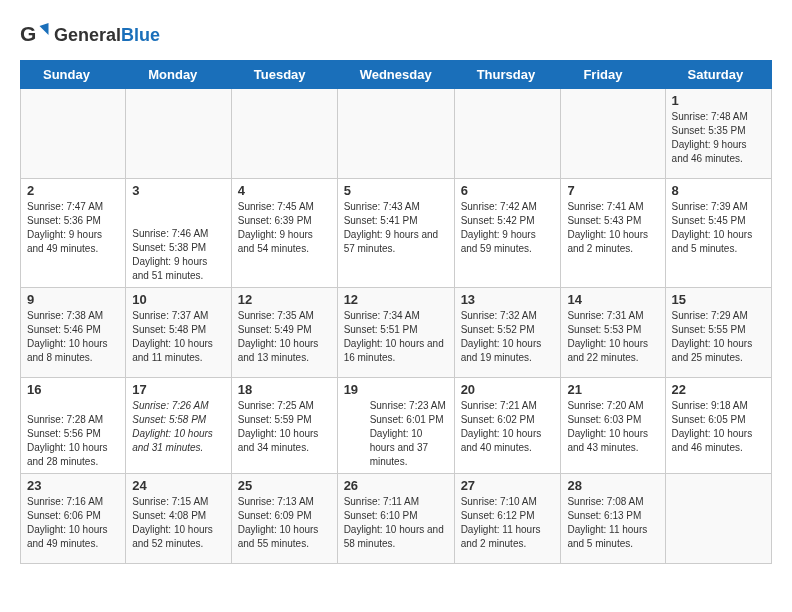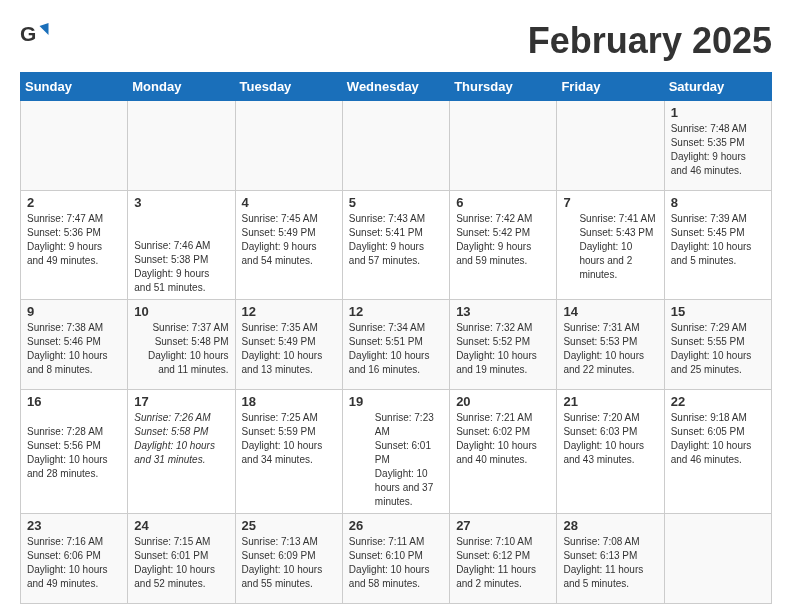--- a/index.html
+++ b/index.html
@@ -49,21 +49,21 @@
     }
     table {
       width: 100%;
       border-collapse: collapse;
     }
     thead tr th {
       background-color: #1a6fba;
       color: white;
       font-size: 13px;
       font-weight: bold;
-      padding: 6px 4px;
+      padding: 6px 22px;
       text-align: left;
       border: 1px solid #1a6fba;
     }
     tbody tr td {
       border: 1px solid #ccc;
       vertical-align: top;
       padding: 4px 6px;
       width: calc(100% / 7);
       height: 90px;
       font-size: 10.5px;
@@ -87,23 +87,25 @@
   </style>
 </head>
 <body>
 
 <div class="header-area">
   <div class="logo">
     <svg class="logo-icon" viewBox="0 0 40 40" xmlns="http://www.w3.org/2000/svg">
       <text x="0" y="28" font-size="28" font-weight="bold" fill="#333">G</text>
       <polygon points="26,8 38,4 38,20" fill="#1a6fba"></polygon>
     </svg>
+    <div>
+      <span class="logo-text-general">General</span><span class="logo-text-blue">Blue</span>
+    </div>
   </div>
   <div class="title-area">
-    <div class="main-title">February 2025</div>
   </div>
 </div>
 
 <table>
   <thead>
     <tr>
     <th>Sunday</th>
         <th>Monday</th>
         <th>Tuesday</th>
         <th>Wednesday</th>
@@ -136,58 +138,58 @@
         </td>
         <td>
           <span class="day-num">3</span>
           <div class="cell-info" style="white-space: pre-line; margin-top: 29px;">Sunrise: 7:46 AM
 Sunset: 5:38 PM
 Daylight: 9 hours and 51 minutes.</div>
         </td>
         <td>
           <span class="day-num">4</span>
           <div class="cell-info" style="white-space: pre-line;">Sunrise: 7:45 AM
-Sunset: 5:49 PM
+Sunset: 6:39 PM
 Daylight: 9 hours and 54 minutes.</div>
         </td>
         <td>
           <span class="day-num">5</span>
           <div class="cell-info" style="white-space: pre-line;">Sunrise: 7:43 AM
 Sunset: 5:41 PM
 Daylight: 9 hours and 57 minutes.</div>
         </td>
         <td>
           <span class="day-num">6</span>
           <div class="cell-info" style="white-space: pre-line;">Sunrise: 7:42 AM
 Sunset: 5:42 PM
 Daylight: 9 hours and 59 minutes.</div>
         </td>
         <td>
           <span class="day-num">7</span>
-          <div class="cell-info" style="white-space: pre-line; margin-left: 16px;">Sunrise: 7:41 AM
+          <div class="cell-info" style="white-space: pre-line;">Sunrise: 7:41 AM
 Sunset: 5:43 PM
 Daylight: 10 hours and 2 minutes.</div>
         </td>
         <td>
           <span class="day-num">8</span>
           <div class="cell-info" style="white-space: pre-line;">Sunrise: 7:39 AM
 Sunset: 5:45 PM
 Daylight: 10 hours and 5 minutes.</div>
         </td>
       </tr>
       <tr>
         <td>
           <span class="day-num">9</span>
           <div class="cell-info" style="white-space: pre-line;">Sunrise: 7:38 AM
 Sunset: 5:46 PM
 Daylight: 10 hours and 8 minutes.</div>
         </td>
         <td>
           <span class="day-num">10</span>
-          <div class="cell-info" style="white-space: pre-line; text-align: right;">Sunrise: 7:37 AM
+          <div class="cell-info" style="white-space: pre-line;">Sunrise: 7:37 AM
 Sunset: 5:48 PM
 Daylight: 10 hours and 11 minutes.</div>
         </td>
         <td>
           <span class="day-num">12</span>
           <div class="cell-info" style="white-space: pre-line;">Sunrise: 7:35 AM
 Sunset: 5:49 PM
 Daylight: 10 hours and 13 minutes.</div>
         </td>
         <td>
@@ -262,21 +264,21 @@
       <tr>
         <td>
           <span class="day-num">23</span>
           <div class="cell-info" style="white-space: pre-line;">Sunrise: 7:16 AM
 Sunset: 6:06 PM
 Daylight: 10 hours and 49 minutes.</div>
         </td>
         <td>
           <span class="day-num">24</span>
           <div class="cell-info" style="white-space: pre-line;">Sunrise: 7:15 AM
-Sunset: 6:01 PM
+Sunset: 4:08 PM
 Daylight: 10 hours and 52 minutes.</div>
         </td>
         <td>
           <span class="day-num">25</span>
           <div class="cell-info" style="white-space: pre-line;">Sunrise: 7:13 AM
 Sunset: 6:09 PM
 Daylight: 10 hours and 55 minutes.</div>
         </td>
         <td>
           <span class="day-num">26</span>

